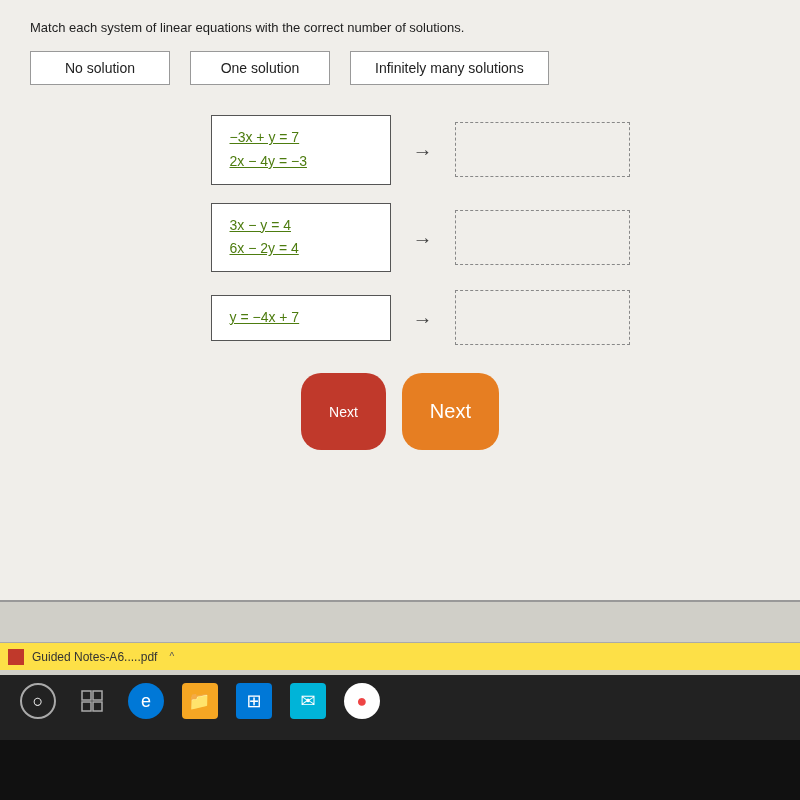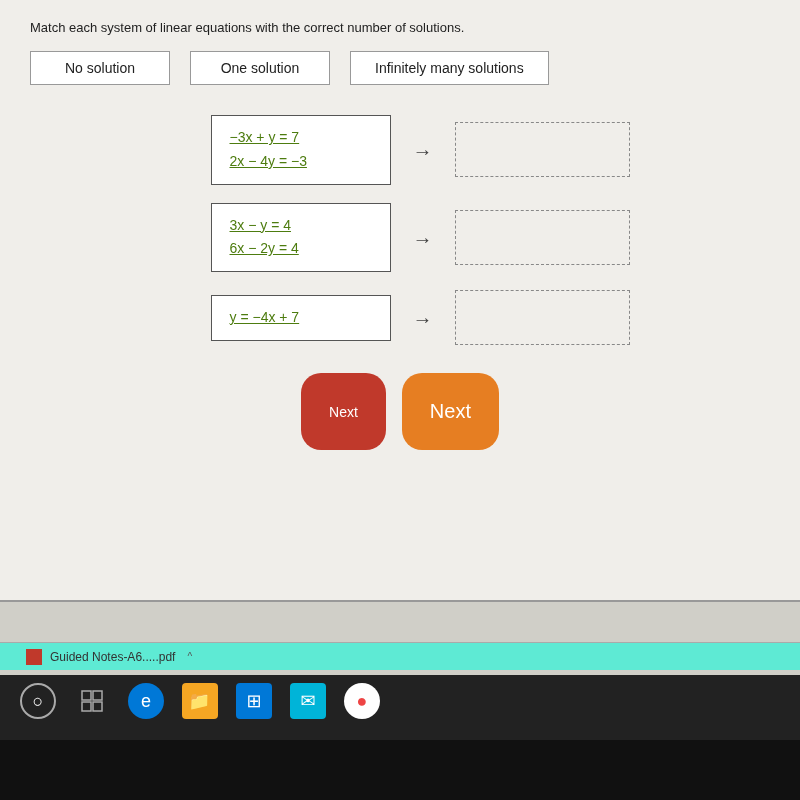--- a/index.html
+++ b/index.html
@@ -117,25 +117,25 @@
       text-align: right;
     }
 
     
     .pdf-bar {
       position: absolute;
       bottom: 130px;
       left: 0;
       width: 100%;
       height: 28px;
-      background: #5eead4;
+      background: #fde047;
       border-top: 1px solid #aaa;
       display: flex;
       align-items: center;
-      padding-left: 26px;
+      padding-left: 8px;
       font-size: 12px;
       color: #333;
       gap: 8px;
     }
 
     .pdf-icon {
       width: 16px;
       height: 16px;
       background: #c0392b;
       display: inline-block;

